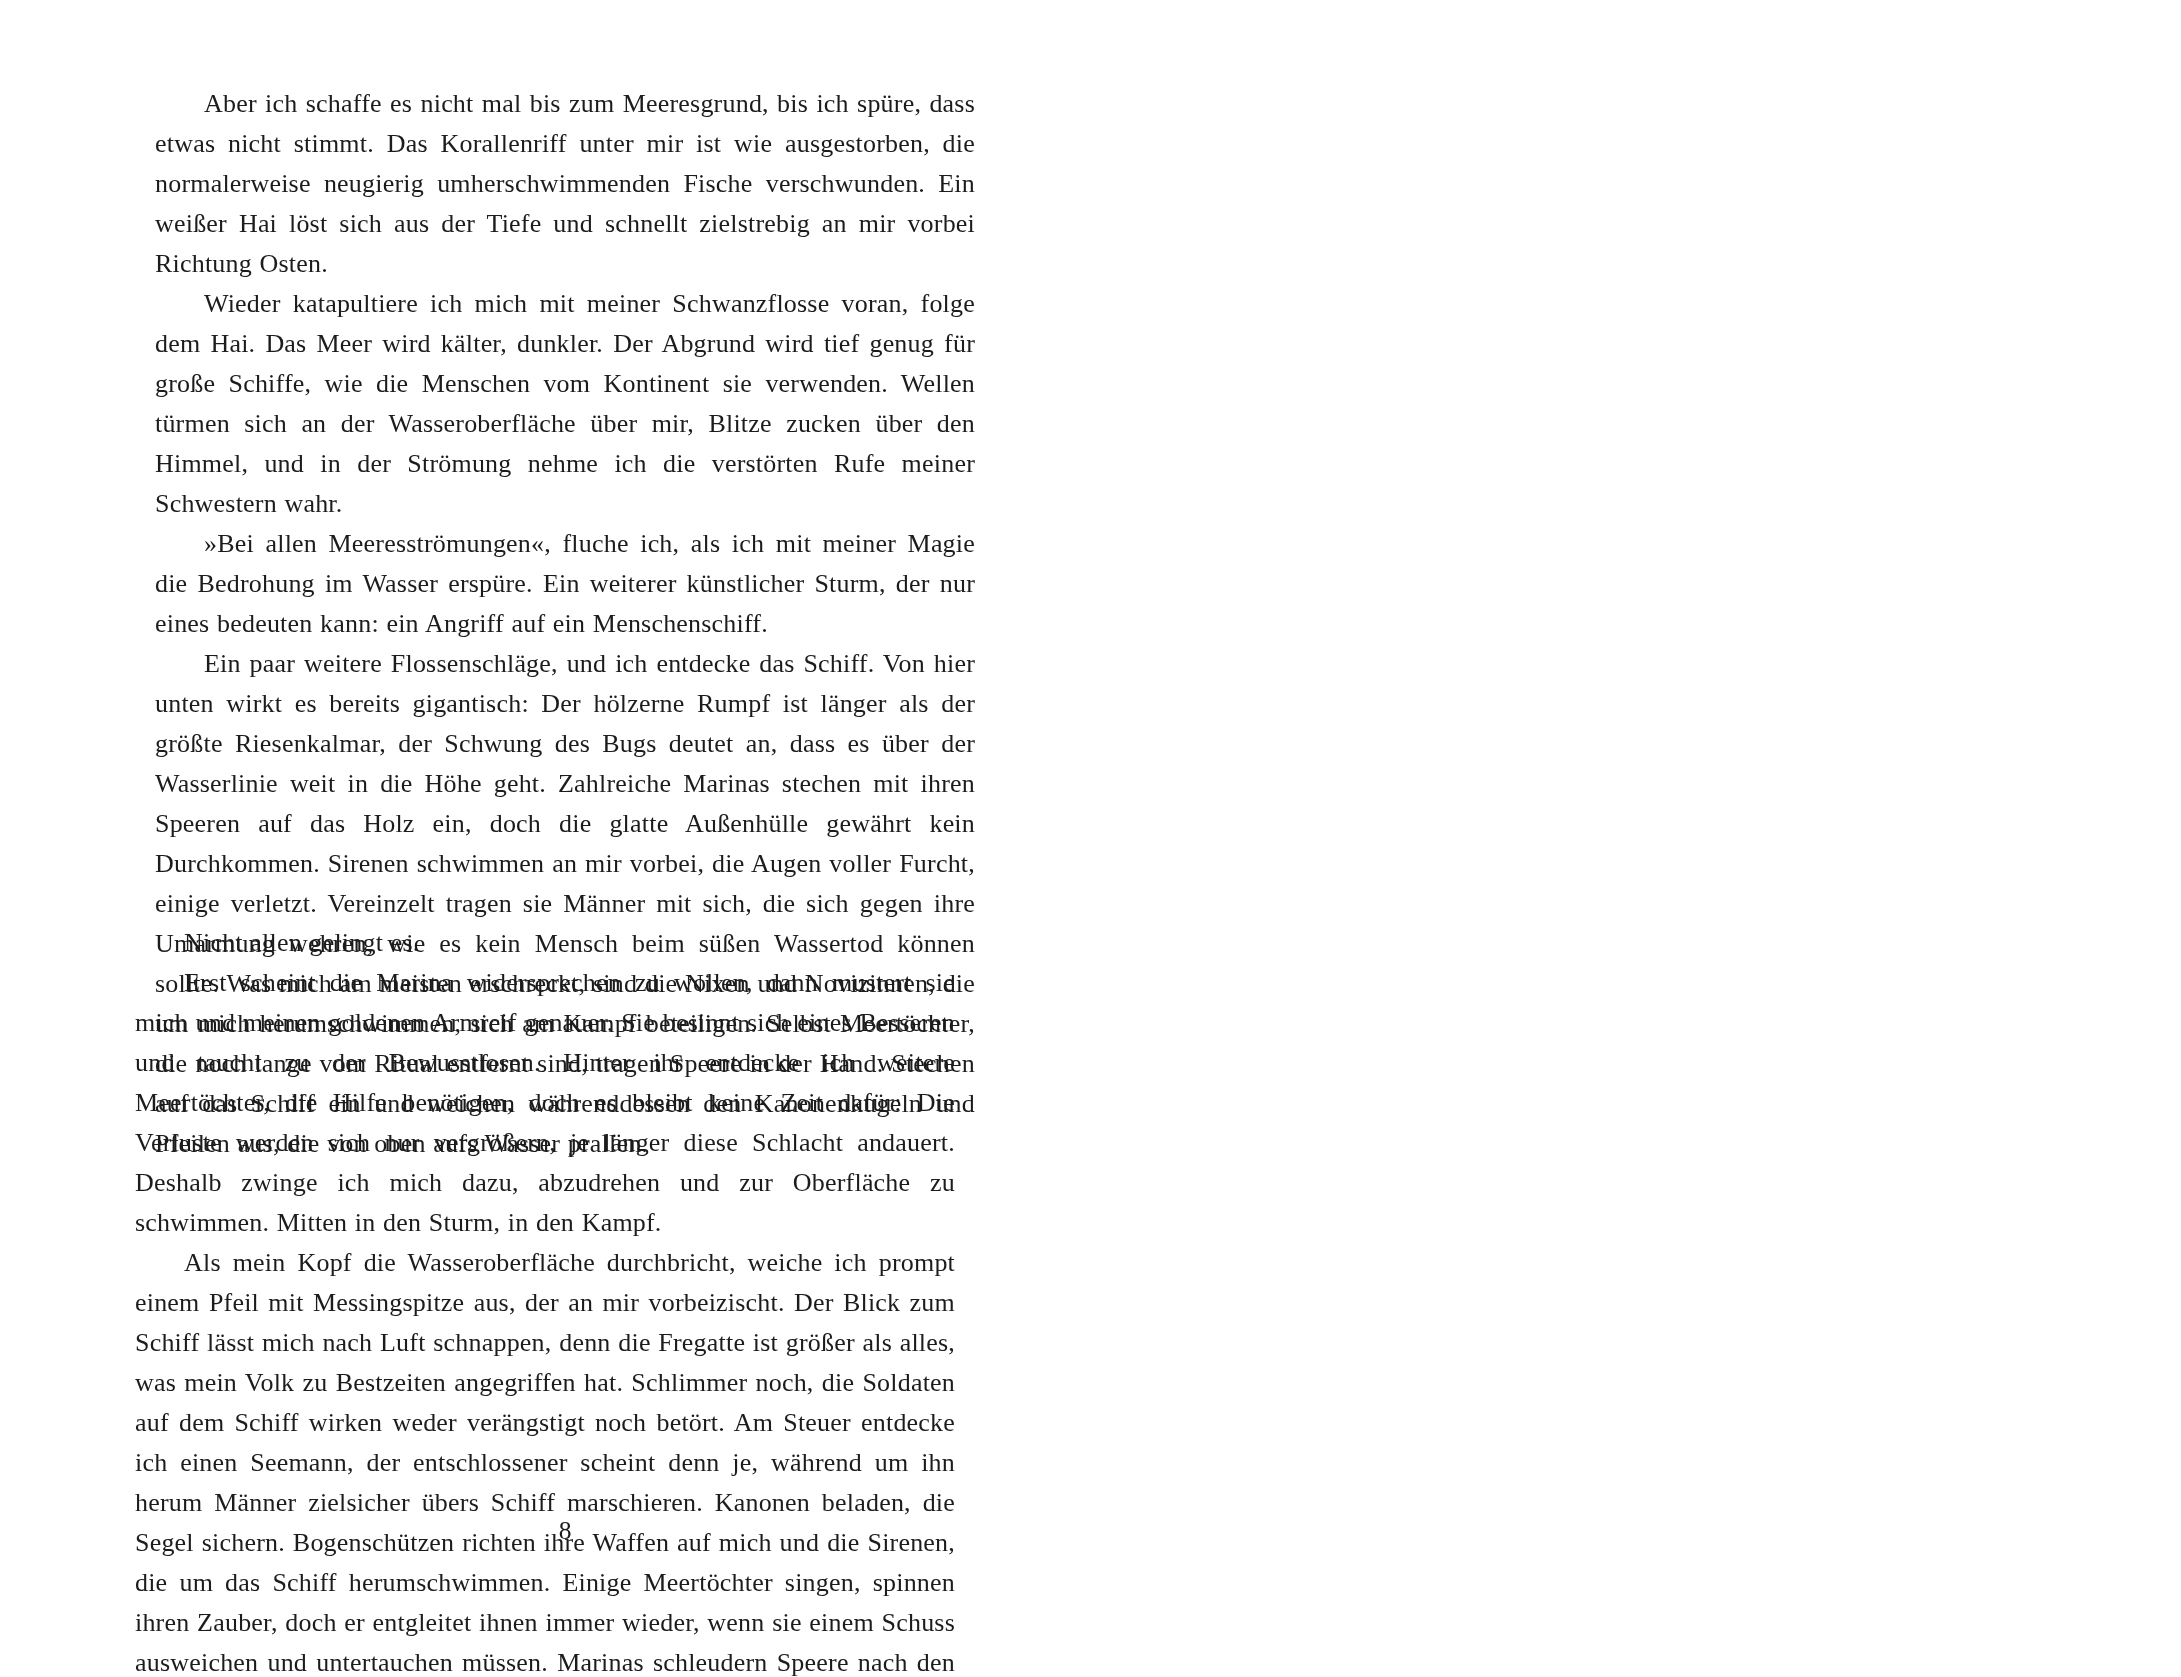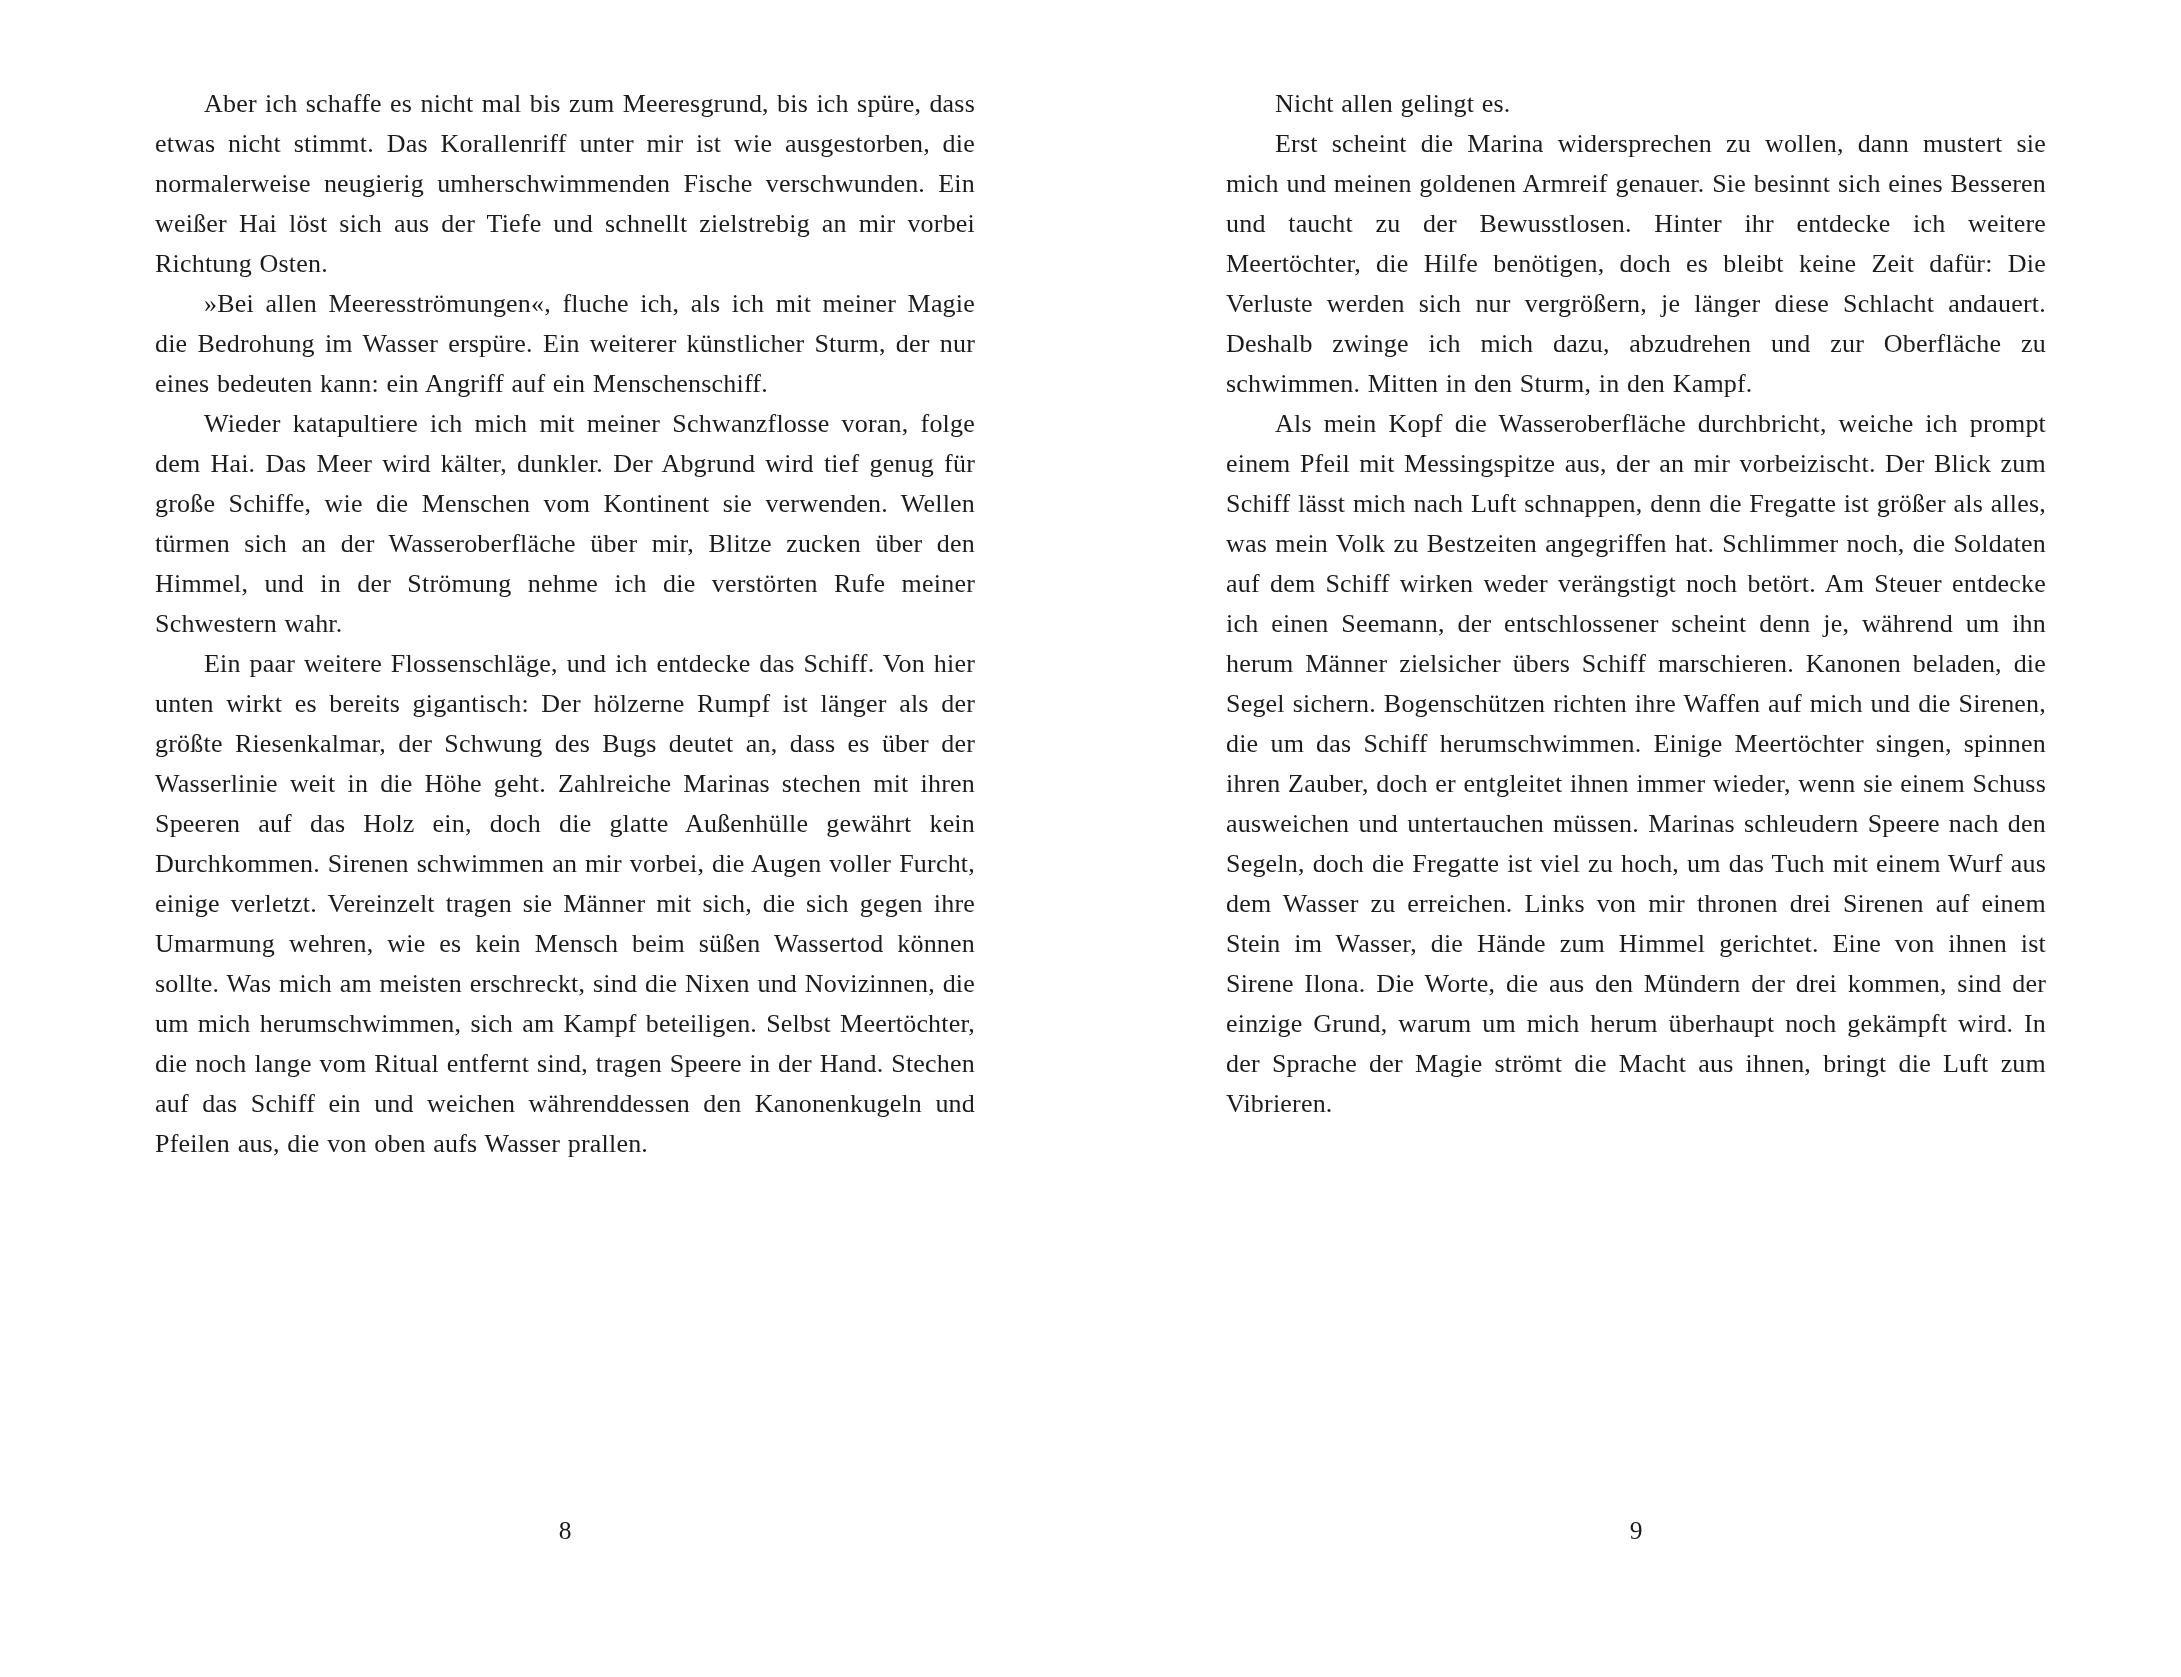--- a/index.html
+++ b/index.html
@@ -12,20 +12,21 @@
     height: 1677px;
     overflow: hidden;
     font-family: "Liberation Serif", "DejaVu Serif", serif;
     color: #1c1c1c;
   }
   .spread {
     display: flex;
     width: 2182px;
     height: 1677px;
     background: #ffffff;
+    flex-direction: column;
   }
   .page {
     position: relative;
     width: 1091px;
     height: 1677px;
     box-sizing: border-box;
   }
   .text-block {
     position: absolute;
     top: 84px;
@@ -56,22 +57,22 @@
   .page-right .page-number { left: 135px; }
 </style>
 </head>
 <body>
 
 <div class="spread">
 
   <div class="page page-left">
     <div class="text-block">
         <p>Aber ich schaffe es nicht mal bis zum Meeresgrund, bis ich spüre, dass etwas nicht stimmt. Das Korallenriff unter mir ist wie ausgestorben, die normalerweise neugierig umherschwimmenden Fische verschwunden. Ein weißer Hai löst sich aus der Tiefe und schnellt zielstrebig an mir vorbei Richtung Osten.</p>
+        <p>Wieder katapultiere ich mich mit meiner Schwanzflosse voran, folge dem Hai. Das Meer wird kälter, dunkler. Der Abgrund wird tief genug für große Schiffe, wie die Menschen vom Kontinent sie verwenden. Wellen türmen sich an der Wasseroberfläche über mir, Blitze zucken über den Himmel, und in der Strömung nehme ich die verstörten Rufe meiner Schwestern wahr.</p>
         <p>»Bei allen Meeresströmungen«, fluche ich, als ich mit meiner Magie die Bedrohung im Wasser erspüre. Ein weiterer künstlicher Sturm, der nur eines bedeuten kann: ein Angriff auf ein Menschenschiff.</p>
-        <p>Wieder katapultiere ich mich mit meiner Schwanzflosse voran, folge dem Hai. Das Meer wird kälter, dunkler. Der Abgrund wird tief genug für große Schiffe, wie die Menschen vom Kontinent sie verwenden. Wellen türmen sich an der Wasseroberfläche über mir, Blitze zucken über den Himmel, und in der Strömung nehme ich die verstörten Rufe meiner Schwestern wahr.</p>
         <p>Ein paar weitere Flossenschläge, und ich entdecke das Schiff. Von hier unten wirkt es bereits gigantisch: Der hölzerne Rumpf ist länger als der größte Riesenkalmar, der Schwung des Bugs deutet an, dass es über der Wasserlinie weit in die Höhe geht. Zahlreiche Marinas stechen mit ihren Speeren auf das Holz ein, doch die glatte Außenhülle gewährt kein Durchkommen. Sirenen schwimmen an mir vorbei, die Augen voller Furcht, einige verletzt. Vereinzelt tragen sie Männer mit sich, die sich gegen ihre Umarmung wehren, wie es kein Mensch beim süßen Wassertod können sollte. Was mich am meisten erschreckt, sind die Nixen und Novizinnen, die um mich herumschwimmen, sich am Kampf beteiligen. Selbst Meertöchter, die noch lange vom Ritual entfernt sind, tragen Speere in der Hand. Stechen auf das Schiff ein und weichen währenddessen den Kanonenkugeln und Pfeilen aus, die von oben aufs Wasser prallen.</p>
       </div>
     <div class="page-number">8</div>
   </div>
 
   <div class="page page-right">
     <div class="text-block">
         <p>Nicht allen gelingt es.</p>
         <p>Erst scheint die Marina widersprechen zu wollen, dann mustert sie mich und meinen goldenen Armreif genauer. Sie besinnt sich eines Besseren und taucht zu der Bewusstlosen. Hinter ihr entdecke ich weitere Meertöchter, die Hilfe benötigen, doch es bleibt keine Zeit dafür: Die Verluste werden sich nur vergrößern, je länger diese Schlacht andauert. Deshalb zwinge ich mich dazu, abzudrehen und zur Oberfläche zu schwimmen. Mitten in den Sturm, in den Kampf.</p>
         <p>Als mein Kopf die Wasseroberfläche durchbricht, weiche ich prompt einem Pfeil mit Messingspitze aus, der an mir vorbeizischt. Der Blick zum Schiff lässt mich nach Luft schnappen, denn die Fregatte ist größer als alles, was mein Volk zu Bestzeiten angegriffen hat. Schlimmer noch, die Soldaten auf dem Schiff wirken weder verängstigt noch betört. Am Steuer entdecke ich einen Seemann, der entschlossener scheint denn je, während um ihn herum Männer zielsicher übers Schiff marschieren. Kanonen beladen, die Segel sichern. Bogenschützen richten ihre Waffen auf mich und die Sirenen, die um das Schiff herumschwimmen. Einige Meertöchter singen, spinnen ihren Zauber, doch er entgleitet ihnen immer wieder, wenn sie einem Schuss ausweichen und untertauchen müssen. Marinas schleudern Speere nach den Segeln, doch die Fregatte ist viel zu hoch, um das Tuch mit einem Wurf aus dem Wasser zu erreichen. Links von mir thronen drei Sirenen auf einem Stein im Wasser, die Hände zum Himmel gerichtet. Eine von ihnen ist Sirene Ilona. Die Worte, die aus den Mündern der drei kommen, sind der einzige Grund, warum um mich herum überhaupt noch gekämpft wird. In der Sprache der Magie strömt die Macht aus ihnen, bringt die Luft zum Vibrieren.</p>

